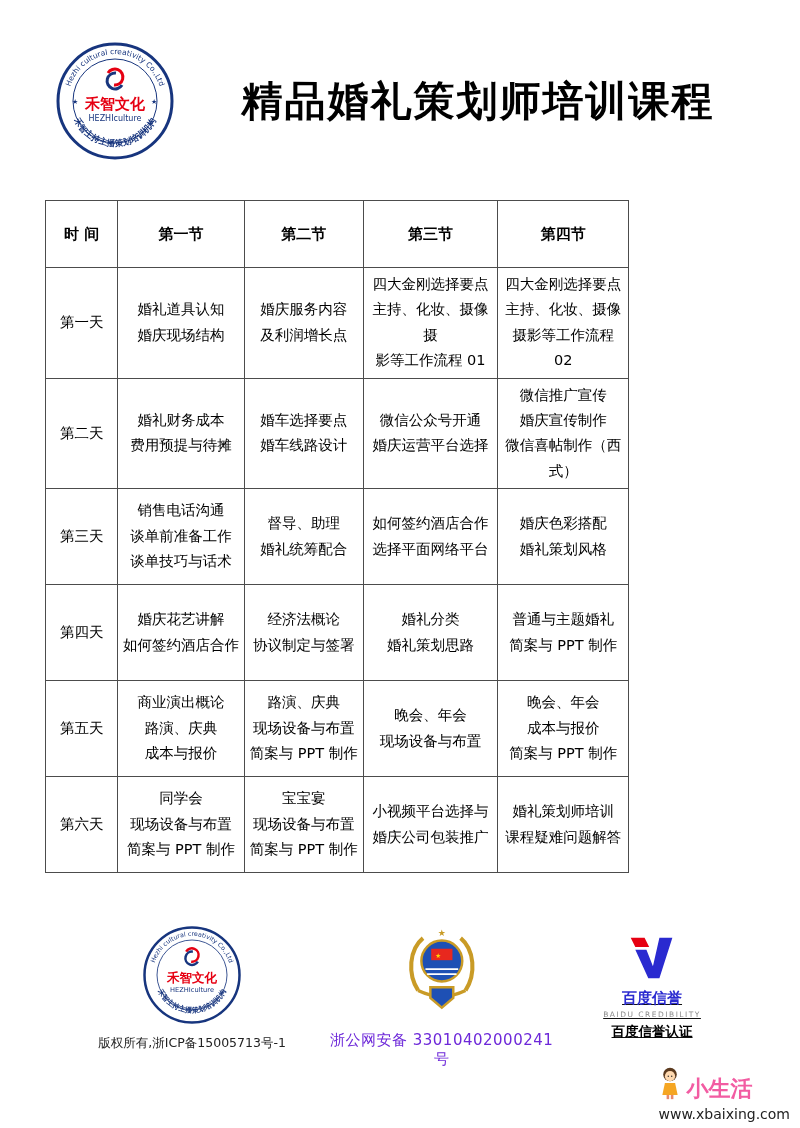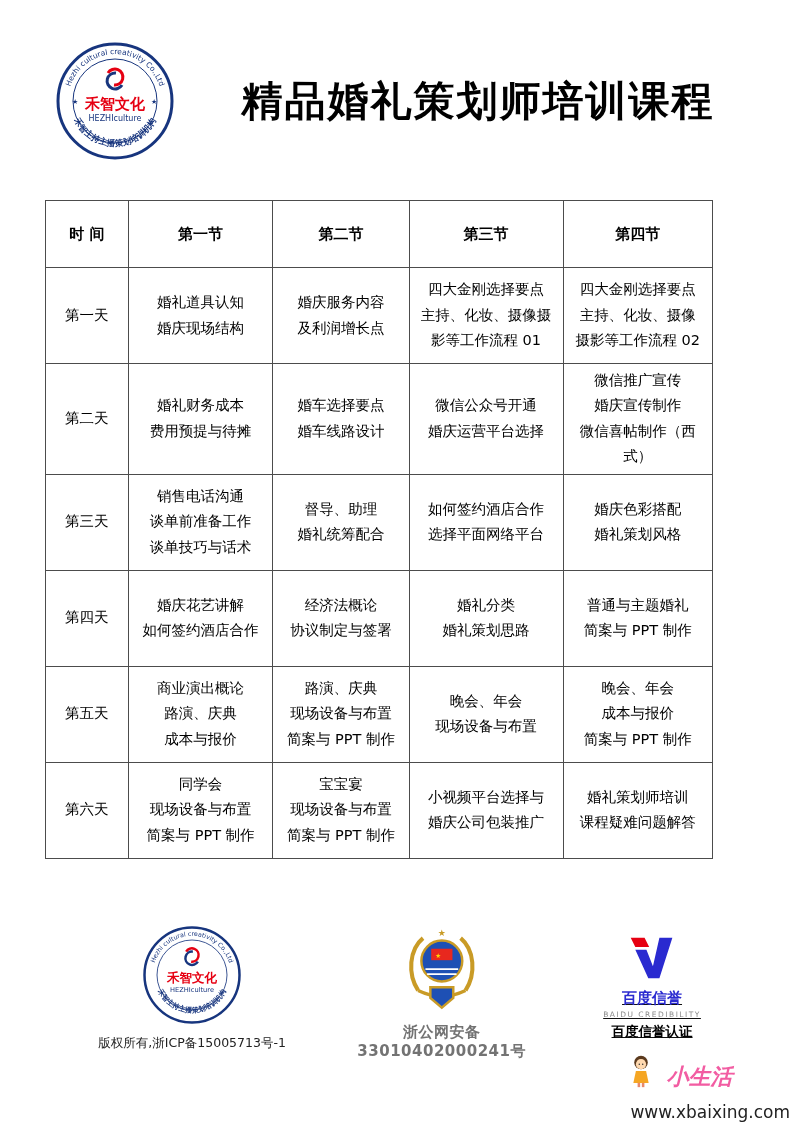--- a/index.html
+++ b/index.html
@@ -6,50 +6,50 @@
   .page{
     position:relative;width:800px;height:1128px;background:#fff;margin:0 auto;
     font-family:"DejaVu Sans","Liberation Sans",sans-serif;color:#111;overflow:hidden;
   }
   
   .header{position:absolute;top:35px;left:55px;right:35px;height:132px;display:flex;align-items:center;gap:16px;}
   .logo-badge{width:120px;height:120px;flex:0 0 auto;}
   .page-title{flex:1;text-align:center;font-size:41px;font-weight:800;letter-spacing:2px;margin:7px;color:#000;}
   
   table.schedule{
-    position:absolute;top:200px;left:45px;width:668px;border-collapse:collapse;table-layout:fixed;
+    position:absolute;top:200px;left:45px;width:584px;border-collapse:collapse;table-layout:fixed;
   }
   table.schedule th, table.schedule td{
     border:1px solid #4c4c4c;text-align:center;vertical-align:middle;
     padding:4px 3px;white-space:pre-line;
   }
   table.schedule thead th{height:58px;font-size:15px;font-weight:700;color:#000;}
   table.schedule tbody td{height:87px;font-size:14.5px;line-height:1.75;color:#000;font-weight:400;}
   td.day{font-size:15px;}
   col.c-time{width:12.4%;} col.c1{width:21.7%;} col.c2{width:20.4%;} col.c3{width:23.1%;} col.c4{width:22.4%;}
   
   .footer{position:absolute;top:925px;left:0;width:800px;display:flex;justify-content:space-between;align-items:flex-start;padding:0 55px 0 60px;box-sizing:border-box;}
   .foot-col{text-align:center;}
   .foot-left{width:270px;}
   .foot-left .logo-badge{width:100px;height:100px;}
   .copyright{font-size:12.5px;color:#222;margin-top:6px;}
   .foot-center{width:240px;}
   .badge-police{height:90px;}
-  .police-text{font-size:15px;font-weight:700;color:#737373;margin-top:4px;letter-spacing:0.5px;}
+  .police-text{font-size:15px;font-weight:400;color:#6d28d9;margin-top:12px;letter-spacing:0.5px;}
   .foot-right{width:190px;padding-top:8px;text-decoration:underline;}
   .baidu-logo{width:52px;height:50px;}
   .baidu-name{font-size:15px;font-weight:700;color:#2a2ad0;margin-top:2px;}
   .baidu-en{font-size:7.5px;color:#8a8a8a;letter-spacing:1.5px;margin-top:2px;}
   .baidu-cert{font-size:13.5px;font-weight:700;color:#000;margin-top:4px;}
   
   .watermark{position:absolute;right:10px;bottom:6px;text-align:left;}
-  .wm-top{display:flex;align-items:flex-end;gap:12px;font-style:italic;}
+  .wm-top{display:flex;align-items:flex-end;gap:4px;}
   .wm-char{width:26px;height:34px;}
   .wm-name{font-size:22px;font-weight:700;color:#f25ca2;line-height:1;}
-  .wm-url{font-size:17px;color:#222;margin-top:14px;padding-left:2px;}
+  .wm-url{font-size:14px;color:#222;margin-top:6px;padding-left:2px;}
 </style>
 </head>
 <body>
 
 <div class="page">
 
   <div class="header">
     <svg class="logo-badge" viewBox="0 0 120 120" aria-hidden="true">
       <circle cx="60" cy="60" r="57" fill="#ffffff" stroke="#17357e" stroke-width="3"></circle>
       <circle cx="60" cy="60" r="42" fill="none" stroke="#17357e" stroke-width="1"></circle>

